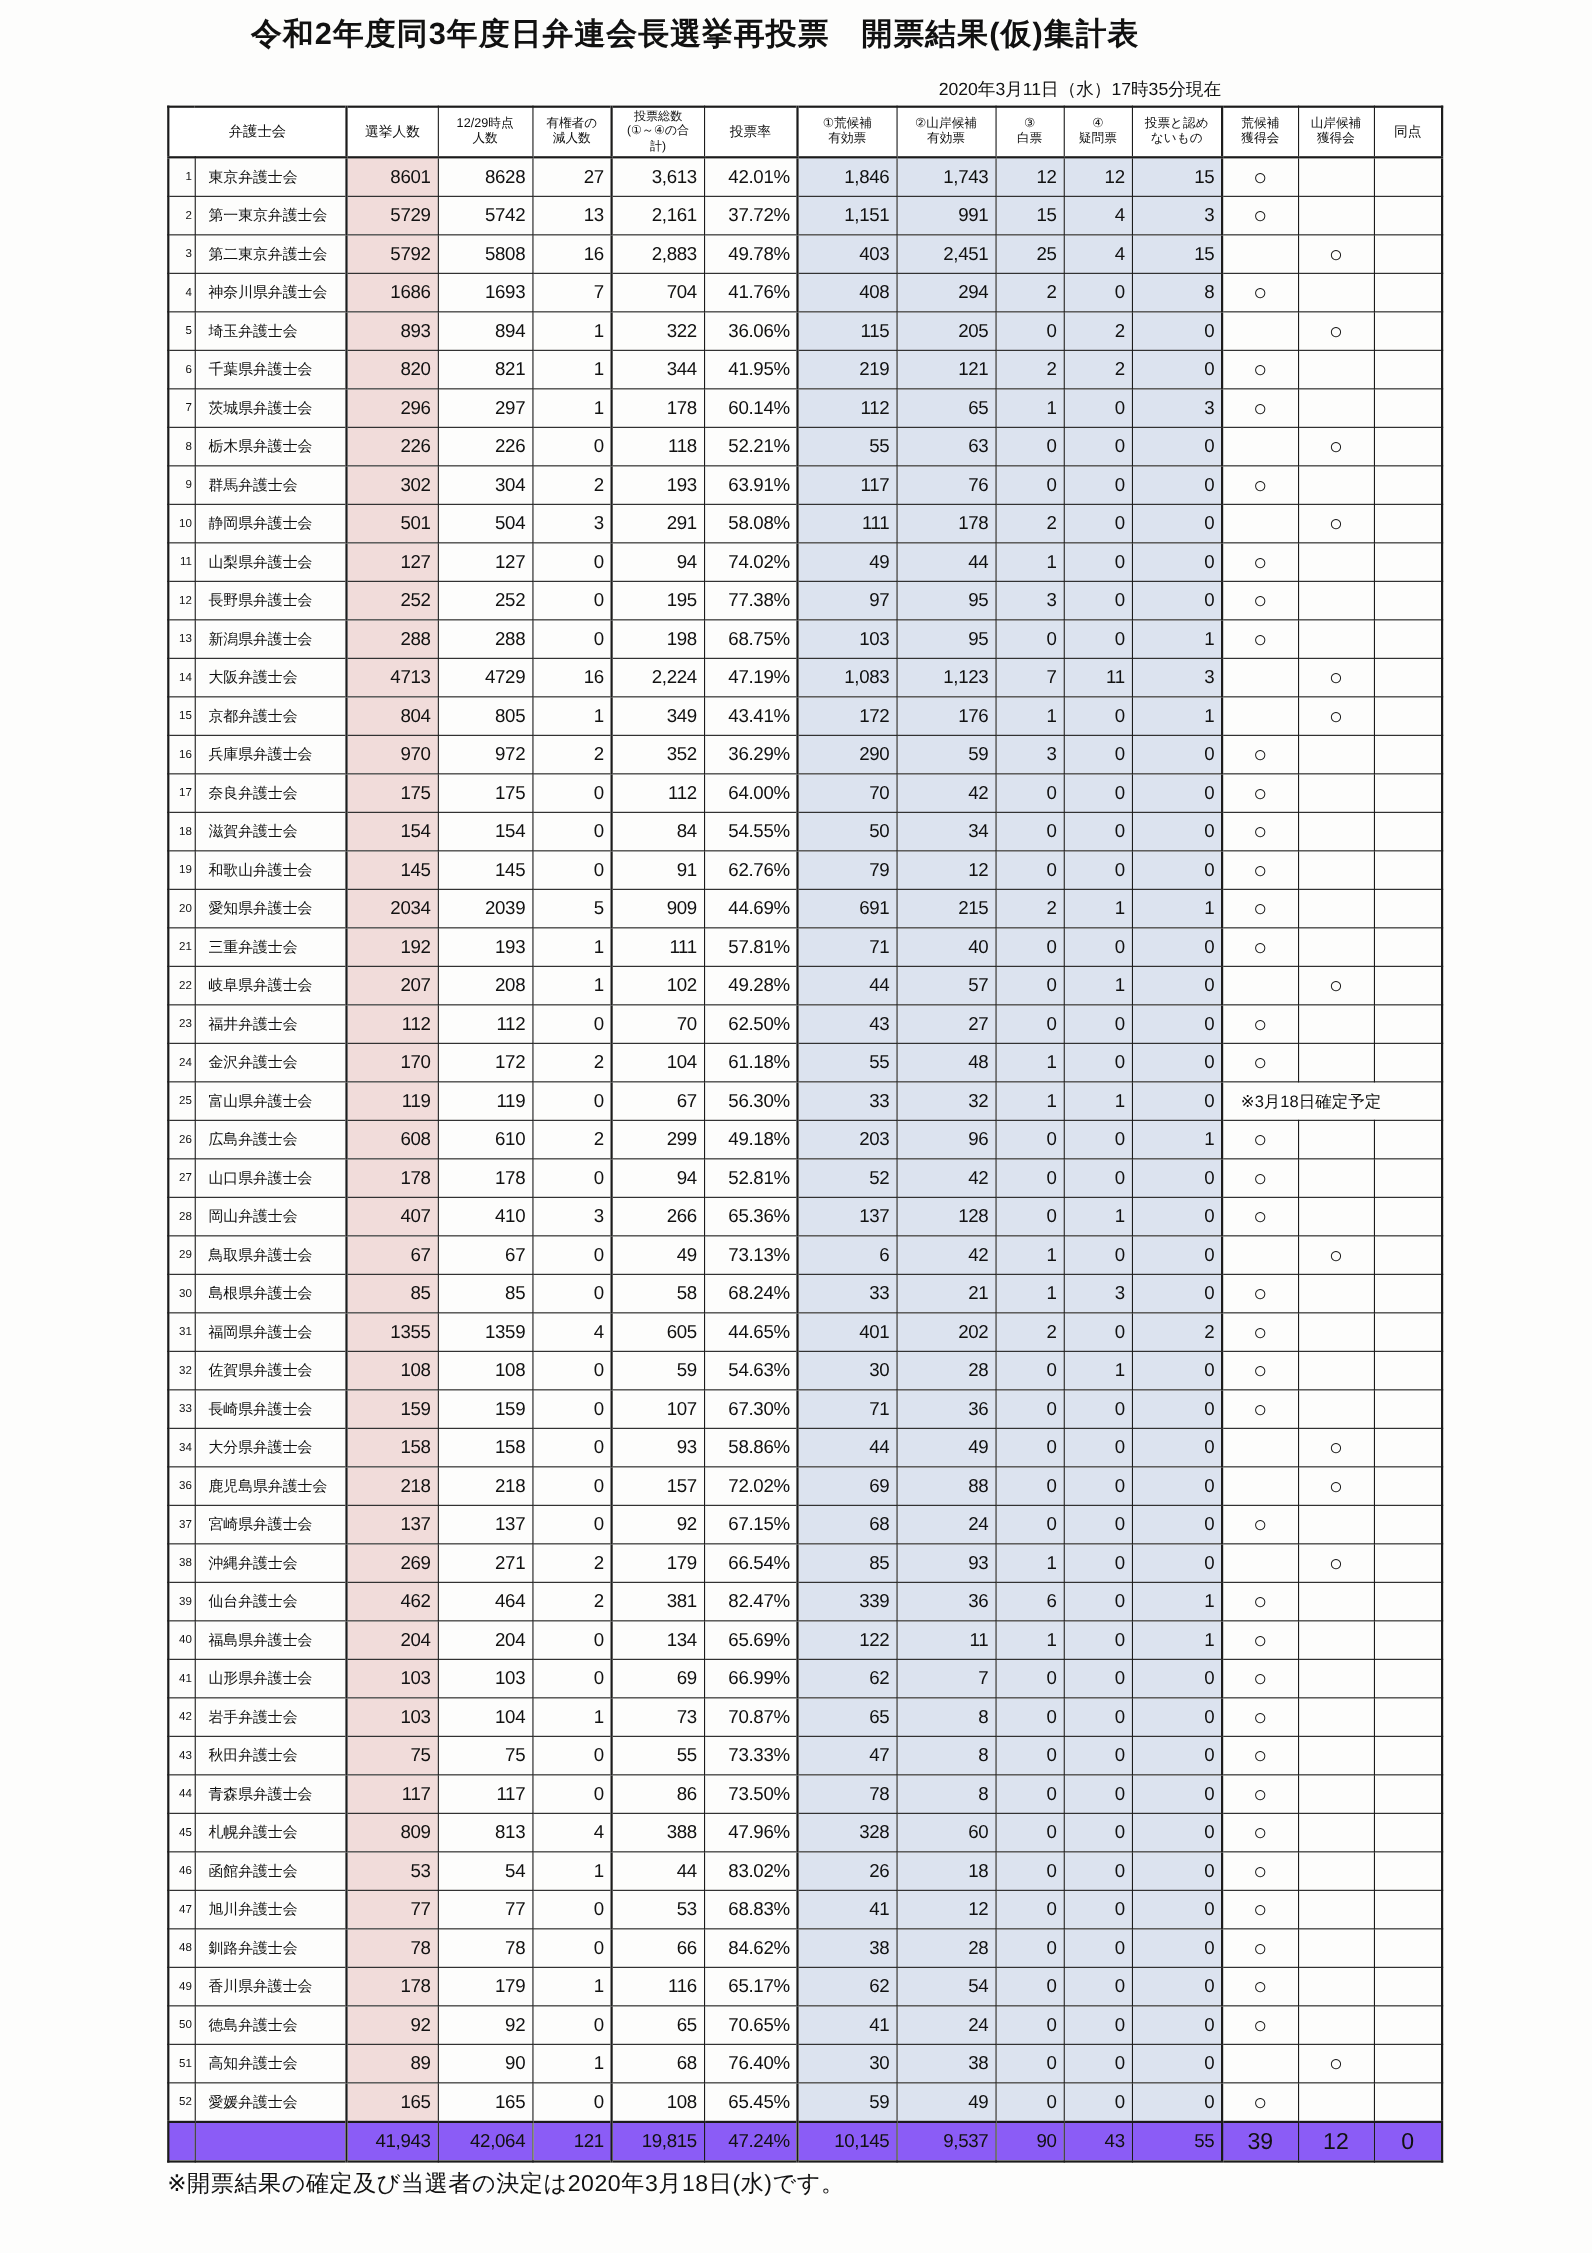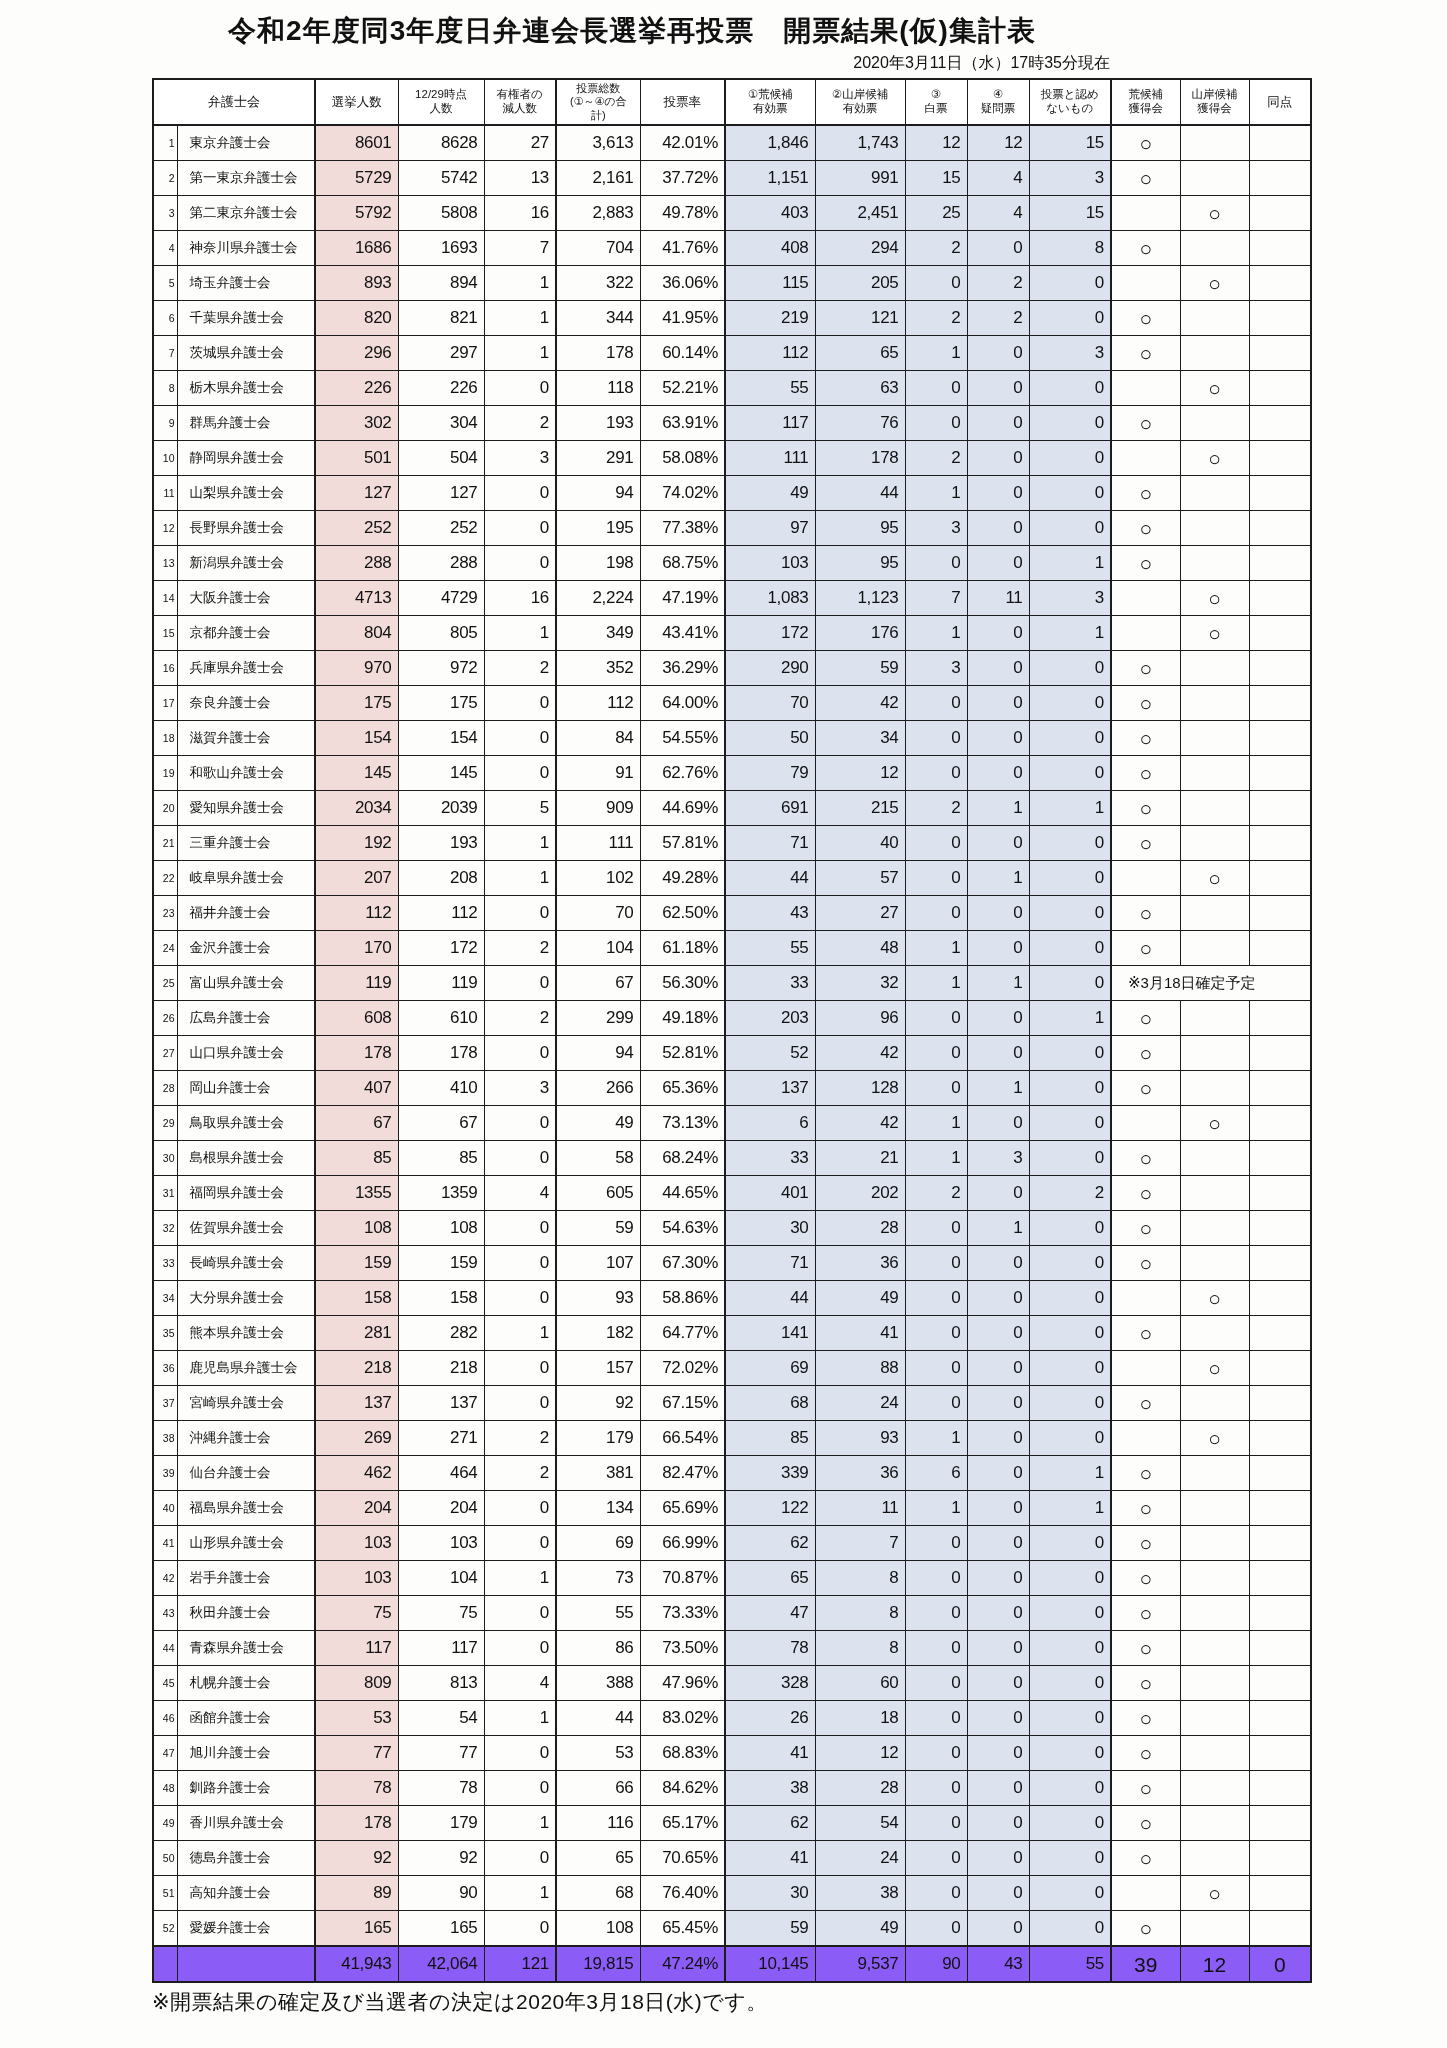--- a/index.html
+++ b/index.html
@@ -14,21 +14,21 @@
     background:#fdfdfc;
     font-family:"Liberation Sans","DejaVu Sans",sans-serif;
     color:var(--ink);
     position:relative;
   }
   .page{position:absolute;left:152px;top:12px;width:960px;}
   .title{
     text-align:center;font-size:28px;font-weight:bold;letter-spacing:1px;
     white-space:nowrap;
   }
-  .datetime{text-align:right;font-size:16px;margin:3px 2px 4px 0;}
+  .datetime{text-align:right;font-size:16px;margin:21px 2px 4px 0;}
   table{
     border-collapse:collapse;table-layout:fixed;width:1158px;
     border:2px solid var(--line);
   }
   th,td{border:1px solid var(--line);overflow:hidden;}
   th{
     height:42px;background:#fff;font-weight:normal;font-size:11.5px;
     line-height:1.2;white-space:pre-line;text-align:center;vertical-align:middle;
     padding:1px 0;
   }
@@ -670,37 +670,20 @@
           <td class="num blue bl2">44</td>
           <td class="num blue">49</td>
           <td class="num blue">0</td>
           <td class="num blue">0</td>
           <td class="num blue">0</td>
           <td class="mark bl2"></td>
           <td class="mark">○</td>
           <td class="mark"></td>
         </tr>
         <tr>
-          <td class="no">35</td>
-          <td class="name">熊本県弁護士会</td>
-          <td class="num pink bl2">281</td>
-          <td class="num">282</td>
-          <td class="num">1</td>
-          <td class="num bl2">182</td>
-          <td class="num">64.77%</td>
-          <td class="num blue bl2">141</td>
-          <td class="num blue">41</td>
-          <td class="num blue">0</td>
-          <td class="num blue">0</td>
-          <td class="num blue">0</td>
-          <td class="mark bl2">○</td>
-          <td class="mark"></td>
-          <td class="mark"></td>
-        </tr>
-        <tr>
           <td class="no">36</td>
           <td class="name">鹿児島県弁護士会</td>
           <td class="num pink bl2">218</td>
           <td class="num">218</td>
           <td class="num">0</td>
           <td class="num bl2">157</td>
           <td class="num">72.02%</td>
           <td class="num blue bl2">69</td>
           <td class="num blue">88</td>
           <td class="num blue">0</td>

